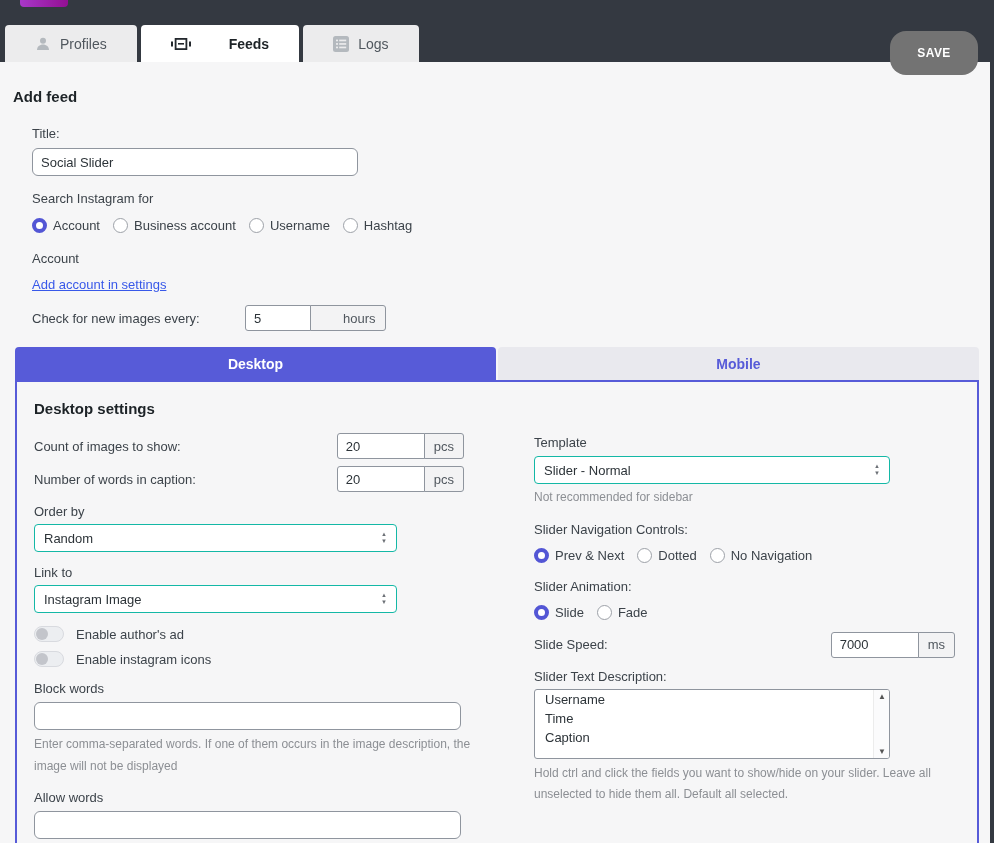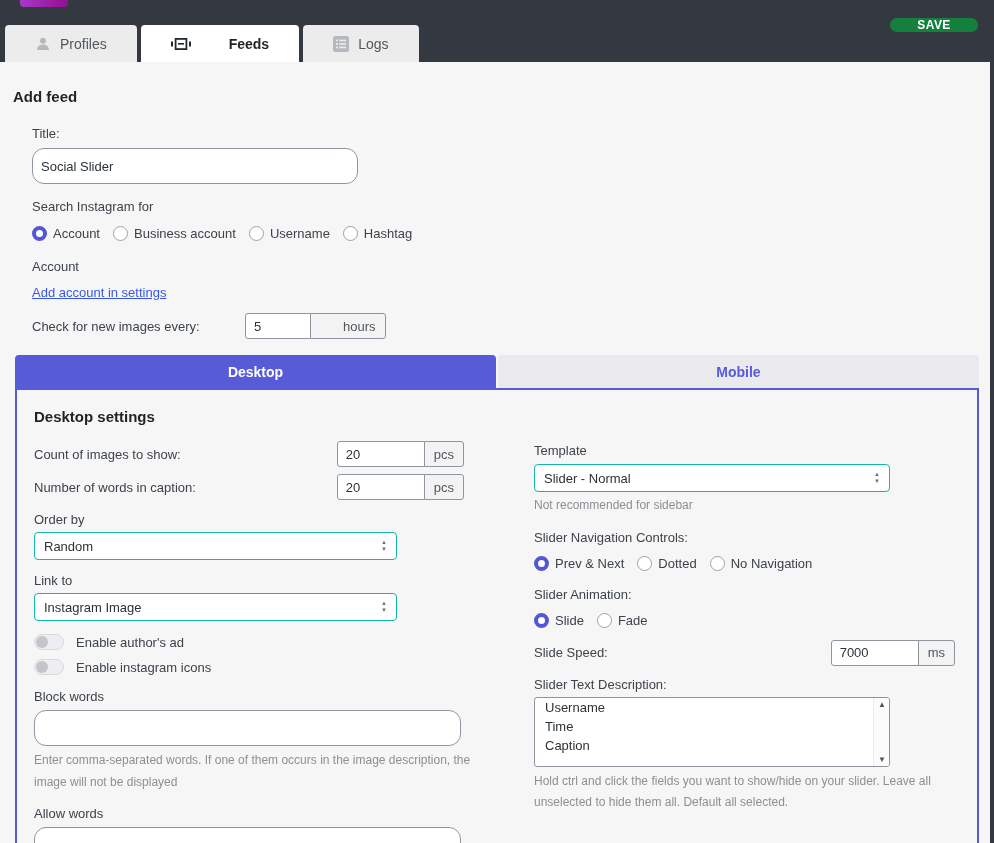--- a/index.html
+++ b/index.html
@@ -20,32 +20,32 @@
   .tabs { position:absolute; left:5px; bottom:0; display:flex; gap:4px; }
   .tab {
     height:37px; padding:0 30px; display:flex; align-items:center; gap:9px;
     background:#ececed; border-radius:4px 4px 0 0;
     font-size:14px; color:#50575e; cursor:pointer;
   }
   .tab.active { background:#ffffff; color:#1d2327; font-weight:bold;gap:38px; }
   .tab .ticon { display:flex; color:#b4b9be; }
   .tab.active .ticon { color:#23282d; }
   .save-btn {
-    position:absolute; right:16px; top:18px; width:88px; height:14px;
-    border:none; border-radius:16px; background:#15803d; color:#fff;
+    position:absolute; right:16px; top:31px; width:88px; height:44px;
+    border:none; border-radius:16px; background:#737373; color:#fff;
     font-family:inherit; font-weight:bold; font-size:12px; letter-spacing:.4px; cursor:pointer;
   }
   .right-strip { position:absolute; right:0; top:0; width:4px; height:843px; background:#343941; z-index:40; }
 
   
   .lbl { display:block; font-size:13px; color:#3c434a; }
   input[type=text] {
     font-family:inherit; font-size:13px; color:#2c3338;
-    border:1px solid #8f959e; border-radius:12px; background:#fff;
-    height:36px; padding:0 8px; outline:none;
+    border:1px solid #8f959e; border-radius:6px; background:#fff;
+    height:28px; padding:0 8px; outline:none;
   }
   .igroup { display:flex; align-items:stretch; }
   .igroup input { border-radius:3px 0 0 3px; height:26px; }
   .addon {
     display:flex; align-items:center; justify-content:center;
     padding:0 9px; min-width:34px; background:#f3f3f4; color:#50575e;
     border:1px solid #8f959e; border-left:1px solid #8f959e; margin-left:-1px;
     border-radius:0 3px 3px 0; font-size:13px;
   }
   .selectbox {

